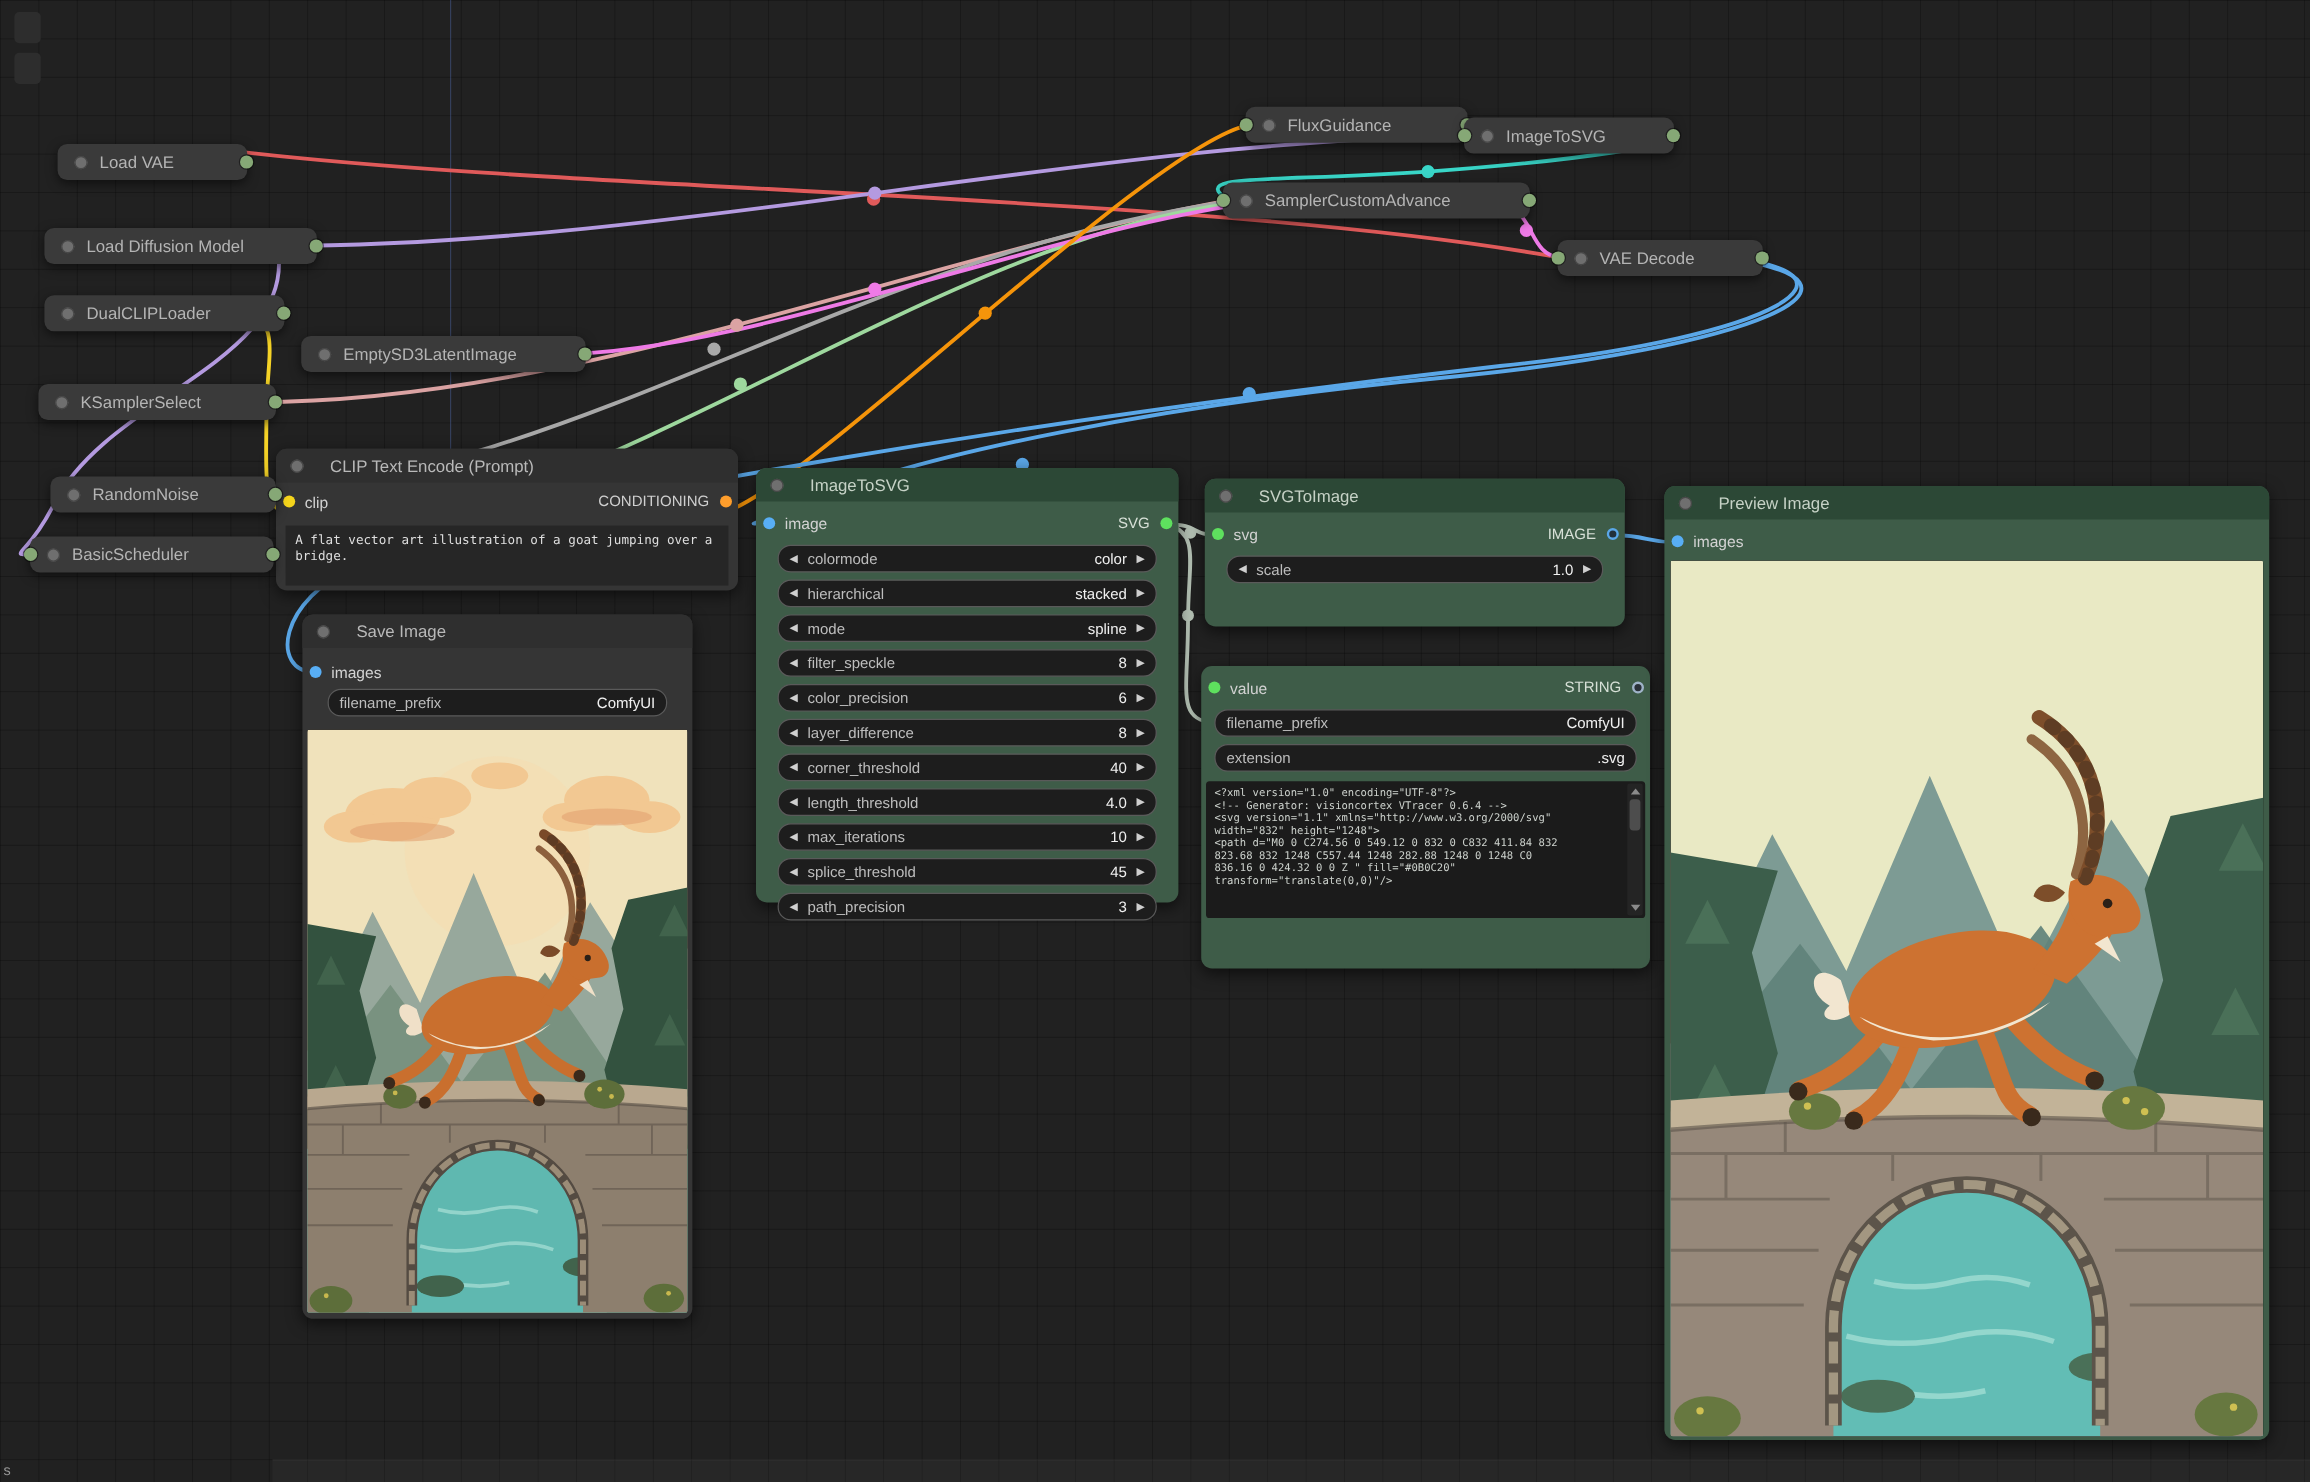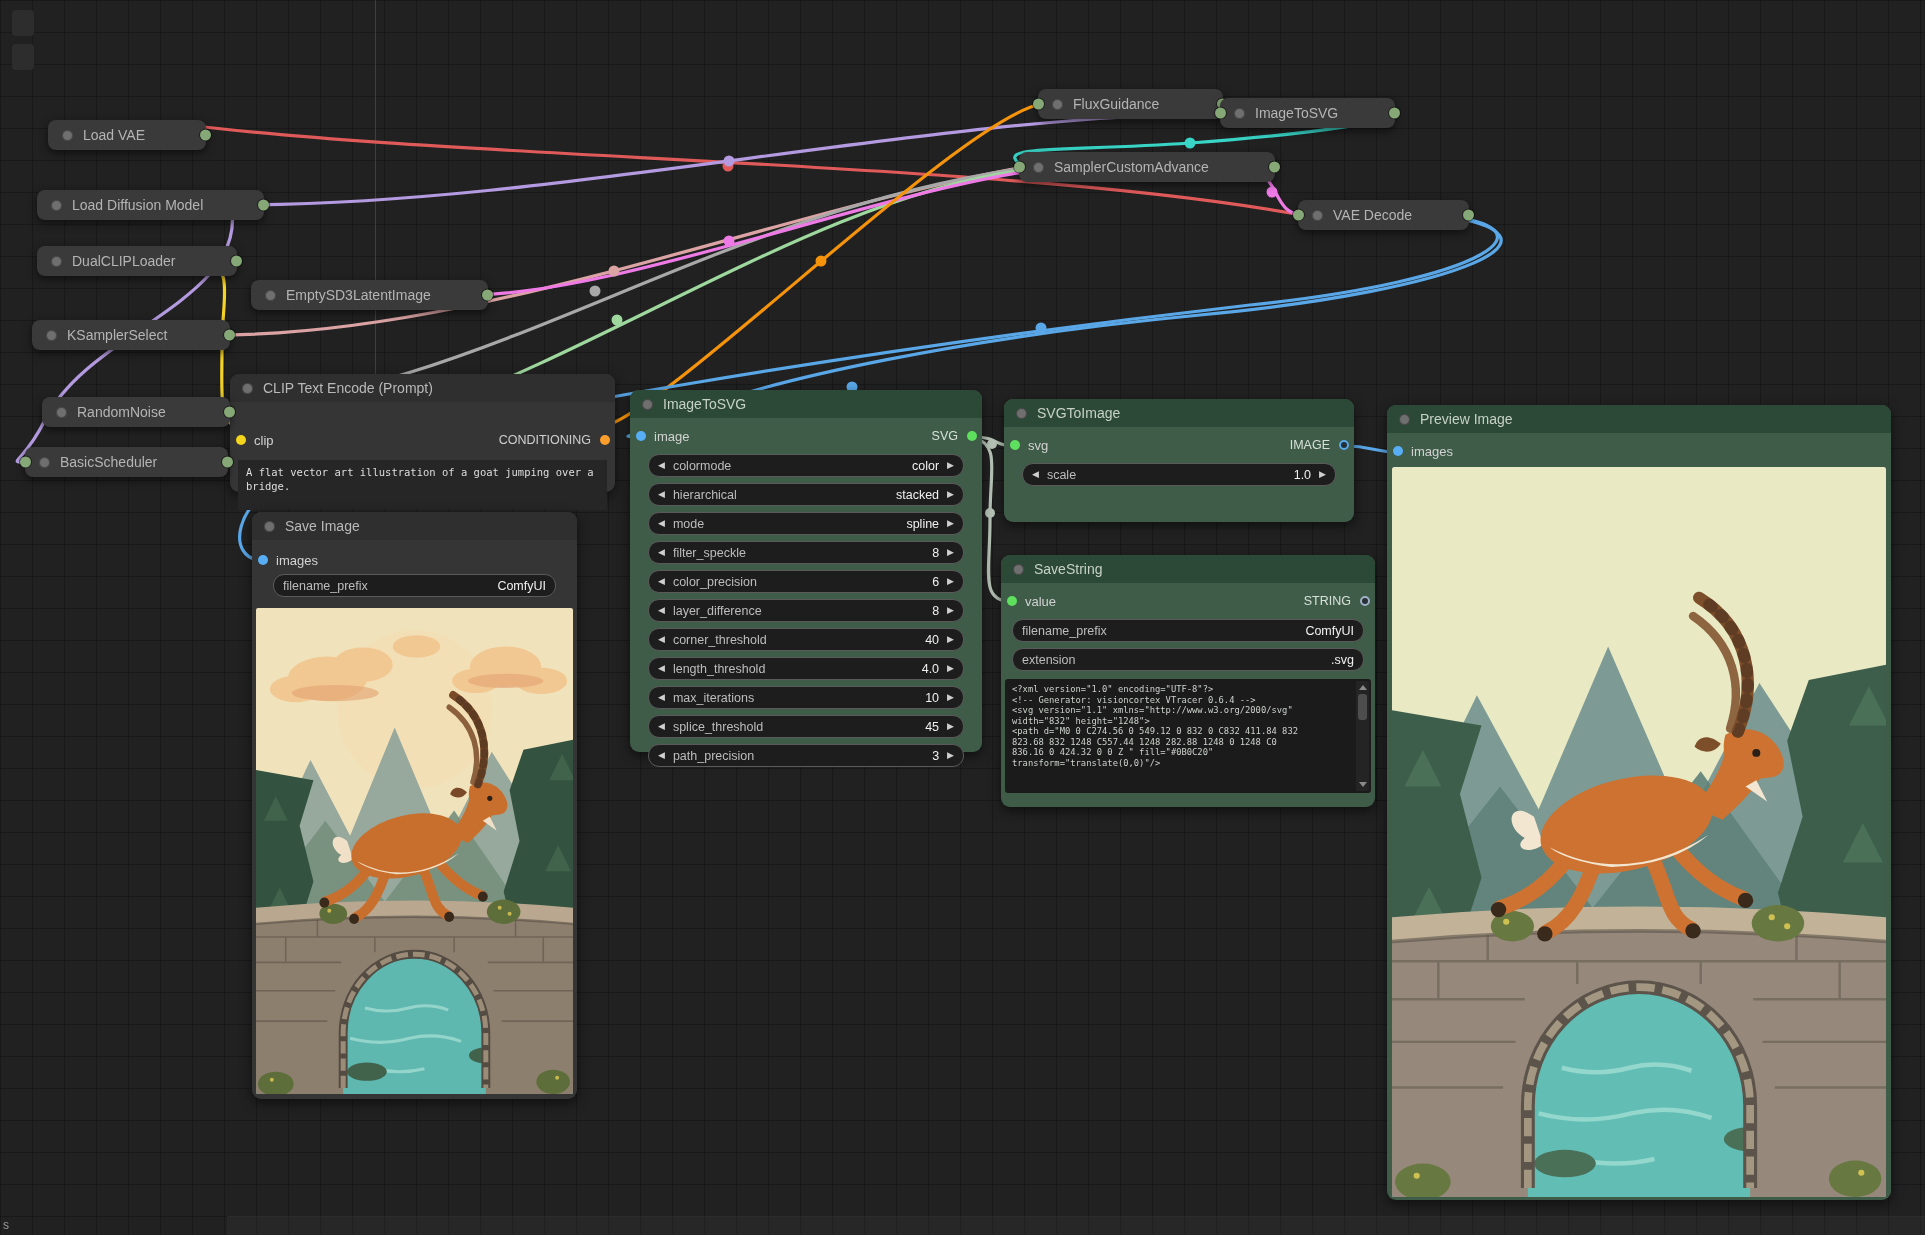--- a/index.html
+++ b/index.html
@@ -28,21 +28,21 @@
   .cdot{width:11px;height:11px;border-radius:50%;background:#6f6f6f;flex:none;box-shadow:inset 0 0 0 1px rgba(0,0,0,.35)}
   .ctitle{color:#b4b4b4;font-size:14px}
   .slot{position:absolute;width:11px;height:11px;border-radius:50%;top:50%;transform:translateY(-50%);
     background:#86a876;box-shadow:0 0 0 1px rgba(0,0,0,.45)}
   .slot.in{left:-5px}.slot.out{right:-5px}
 
   
   .node{position:absolute;background:#353535;border-radius:9px;
     box-shadow:0 4px 12px rgba(0,0,0,.55);z-index:2;color:#c8c8c8}
   .node.green{background:#3e5c48}
-  .nheader{height:28px;display:flex;align-items:center;gap:10px;padding:0 12px;
+  .nheader{height:28px;display:flex;align-items:center;gap:22px;padding:0 12px;
     background:#2f2f2f;border-radius:9px 9px 0 0}
   .node.green .nheader{background:#2c4836}
   .ntitle{font-size:14px;color:#b9b9b9;white-space:nowrap}
   .node.green .ntitle{color:#c6d2c6}
 
   .srow{position:relative;height:28px;display:flex;align-items:center;justify-content:space-between;
     padding:0 24px;font-size:13px;color:#d2d2d2;margin-top:4px}
   .sdot{position:absolute;width:10px;height:10px;border-radius:50%;top:50%;transform:translateY(-50%)}
   .sdot.l{left:6px}.sdot.r{right:5px}
   .sdot.yellow{background:#f4d41c}.sdot.orange{background:#ff9e2c}
@@ -201,21 +201,21 @@
   <span class="cdot"></span>
   <span class="ctitle">VAE Decode</span>
   <span class="slot out"></span>
 </div>
 
 <div class="node" style="left:230px;top:374px;width:385px;height:118px">
   <div class="nheader">
     <span class="cdot"></span>
     <span class="ntitle">CLIP Text Encode (Prompt)</span>
   </div>
-  <div class="srow" style="margin-top:24px">
+  <div class="srow" style="margin-top:2px">
     <span class="sdot l yellow"></span>
     <span>clip</span>
     <span class="srlabel">CONDITIONING</span>
     <span class="sdot r orange"></span>
   </div>
   <div class="promptbox">A flat vector art illustration of a goat jumping over a bridge.</div>
 </div>
 
 <div class="node" style="left:252px;top:512px;width:325px;height:587px">
   <div class="nheader">
@@ -434,24 +434,20 @@
     <div class="pill">
         <span class="arr l"></span>
         <span class="wlabel">scale</span>
         <span class="wvalue">1.0</span>
         <span class="arr r"></span>
       </div>
   </div>
 </div>
 
 <div class="node green" style="left:1001px;top:555px;width:374px;height:252px">
-  <div class="nheader">
-    <span class="cdot"></span>
-    <span class="ntitle">SaveString</span>
-  </div>
   <div class="srow">
     <span class="sdot l green"></span>
     <span>value</span>
     <span class="srlabel">STRING</span>
     <span class="sdot r ring-gray"></span>
   </div>
   <div class="pillwrap" style="padding:4px 11px 0 11px">
     <div class="pill plain">
       <span class="wlabel">filename_prefix</span>
       <span class="wvalue">ComfyUI</span>

